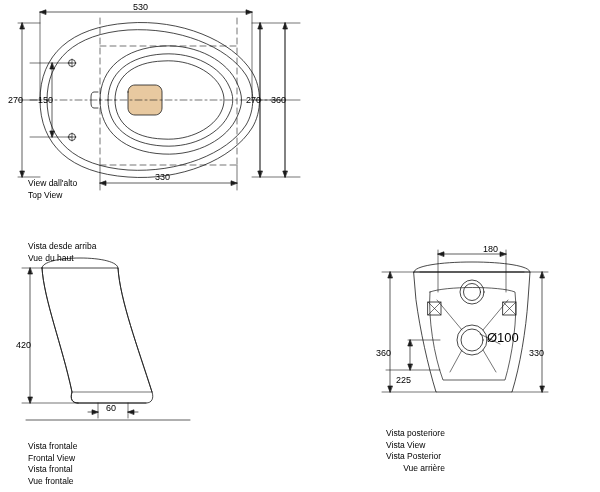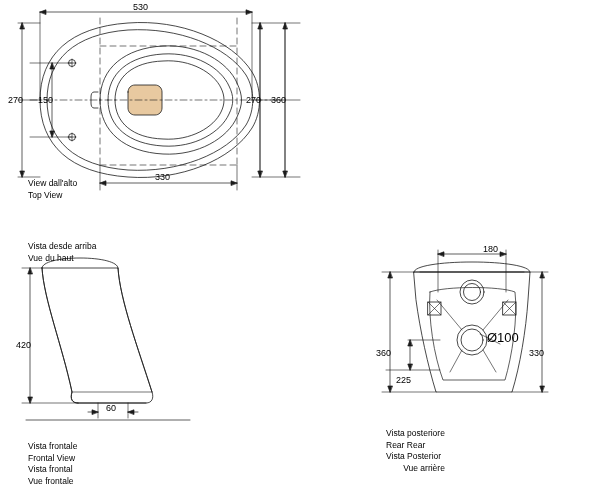--- a/index.html
+++ b/index.html
@@ -310,18 +310,18 @@
 
   <div class="capblock" style="position:absolute; left:28px; top:428px;margin-top:13px;">
     <div class="cap" style="position:relative;">Vista frontale</div>
     <div class="cap" style="position:relative;">Frontal View</div>
     <div class="cap" style="position:relative;">Vista frontal</div>
     <div class="cap" style="position:relative;">Vue frontale</div>
   </div>
 
   <div class="capblock" style="position:absolute; left:386px; top:428px;">
     <div class="cap" style="position:relative;">Vista posteriore</div>
-    <div class="cap" style="position:relative;">Rear Rear</div>
+    <div class="cap" style="position:relative;">Vista View</div>
     <div class="cap" style="position:relative;">Vista Posterior</div>
     <div class="cap" style="position:relative;text-align:right;">Vue arrière</div>
   </div>
 
 </div>
 
 </body></html>

